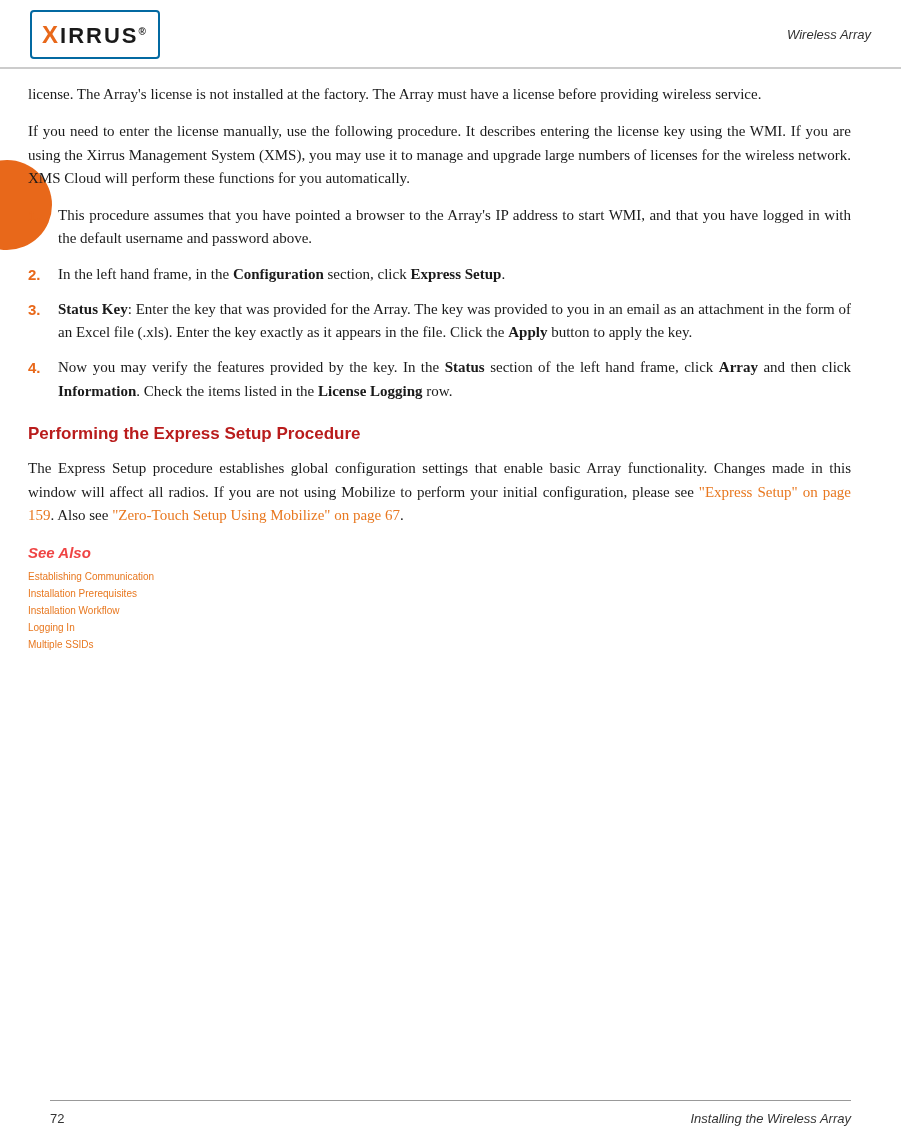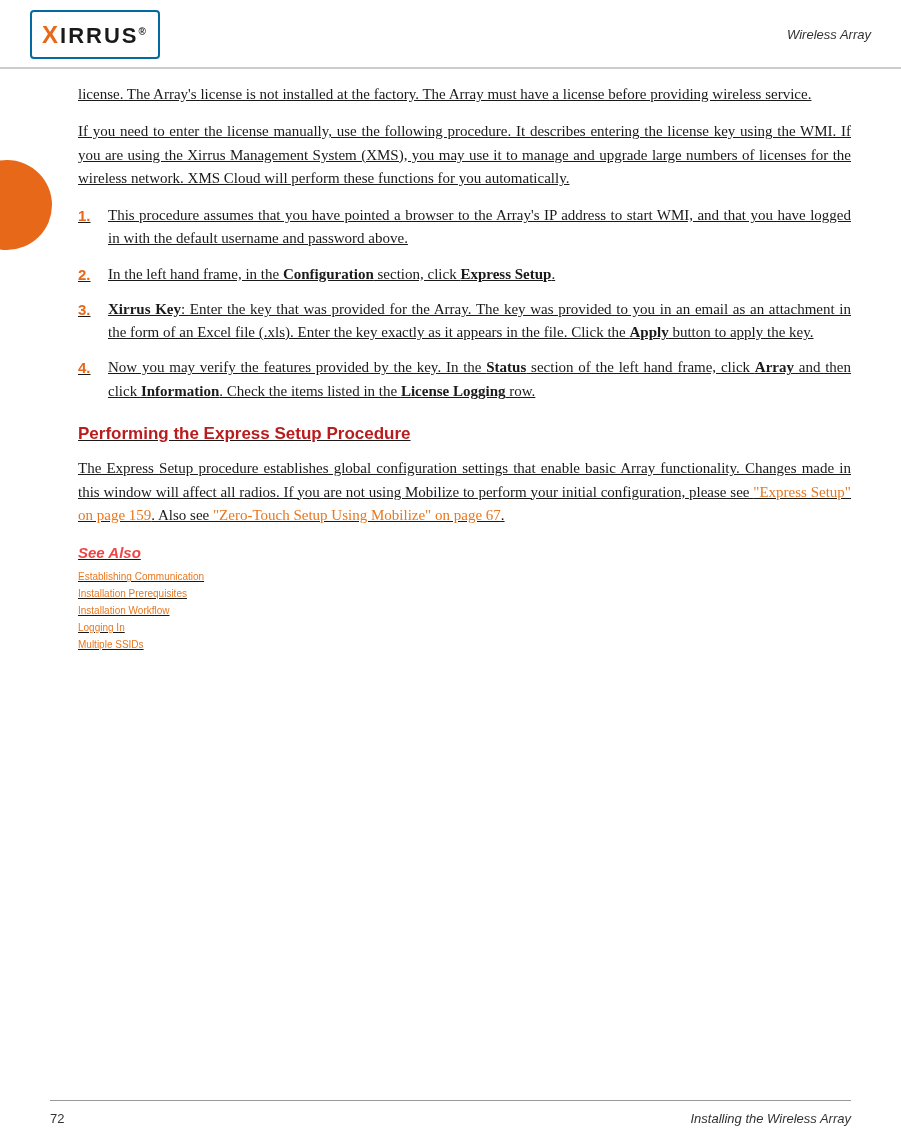--- a/index.html
+++ b/index.html
@@ -82,25 +82,24 @@
     .header-right {
       font-family: Arial, sans-serif;
       font-size: 13px;
       font-style: italic;
       color: #333;
       font-weight: normal;
     }
 
     
     .content {
-      padding: 14px 50px 20px 78px;
+      padding: 14px 50px 20px 28px;
       flex: 1;
       position: relative;
       z-index: 1;
-      text-decoration: underline;
     }
 
     .content p {
       margin-bottom: 14px;
       text-align: justify;
     }
 
     
     .steps-list {
       list-style: none;
@@ -226,21 +225,21 @@
       <li>
         <span class="step-number">2.</span>
         <span class="step-content">
           In the left hand frame, in the <span class="bold">Configuration</span> section, click <span class="bold">Express Setup</span>.
         </span>
       </li>
 
       <li>
         <span class="step-number">3.</span>
         <span class="step-content">
-          <span class="bold">Xirrus Key</span>: Enter the key that was provided for the Array. The key was provided to you in an email as an attachment in the form of an Excel file (.xls). Enter the key exactly as it appears in the file. Click the <span class="bold">Apply</span> button to apply the key.
+          <span class="bold">Status Key</span>: Enter the key that was provided for the Array. The key was provided to you in an email as an attachment in the form of an Excel file (.xls). Enter the key exactly as it appears in the file. Click the <span class="bold">Apply</span> button to apply the key.
         </span>
       </li>
 
       <li>
         <span class="step-number">4.</span>
         <span class="step-content">
           Now you may verify the features provided by the key. In the <span class="bold">Status</span> section of the left hand frame, click <span class="bold">Array</span> and then click <span class="bold">Information</span>. Check the items listed in the <span class="bold">License Logging</span> row.
         </span>
       </li>
 

